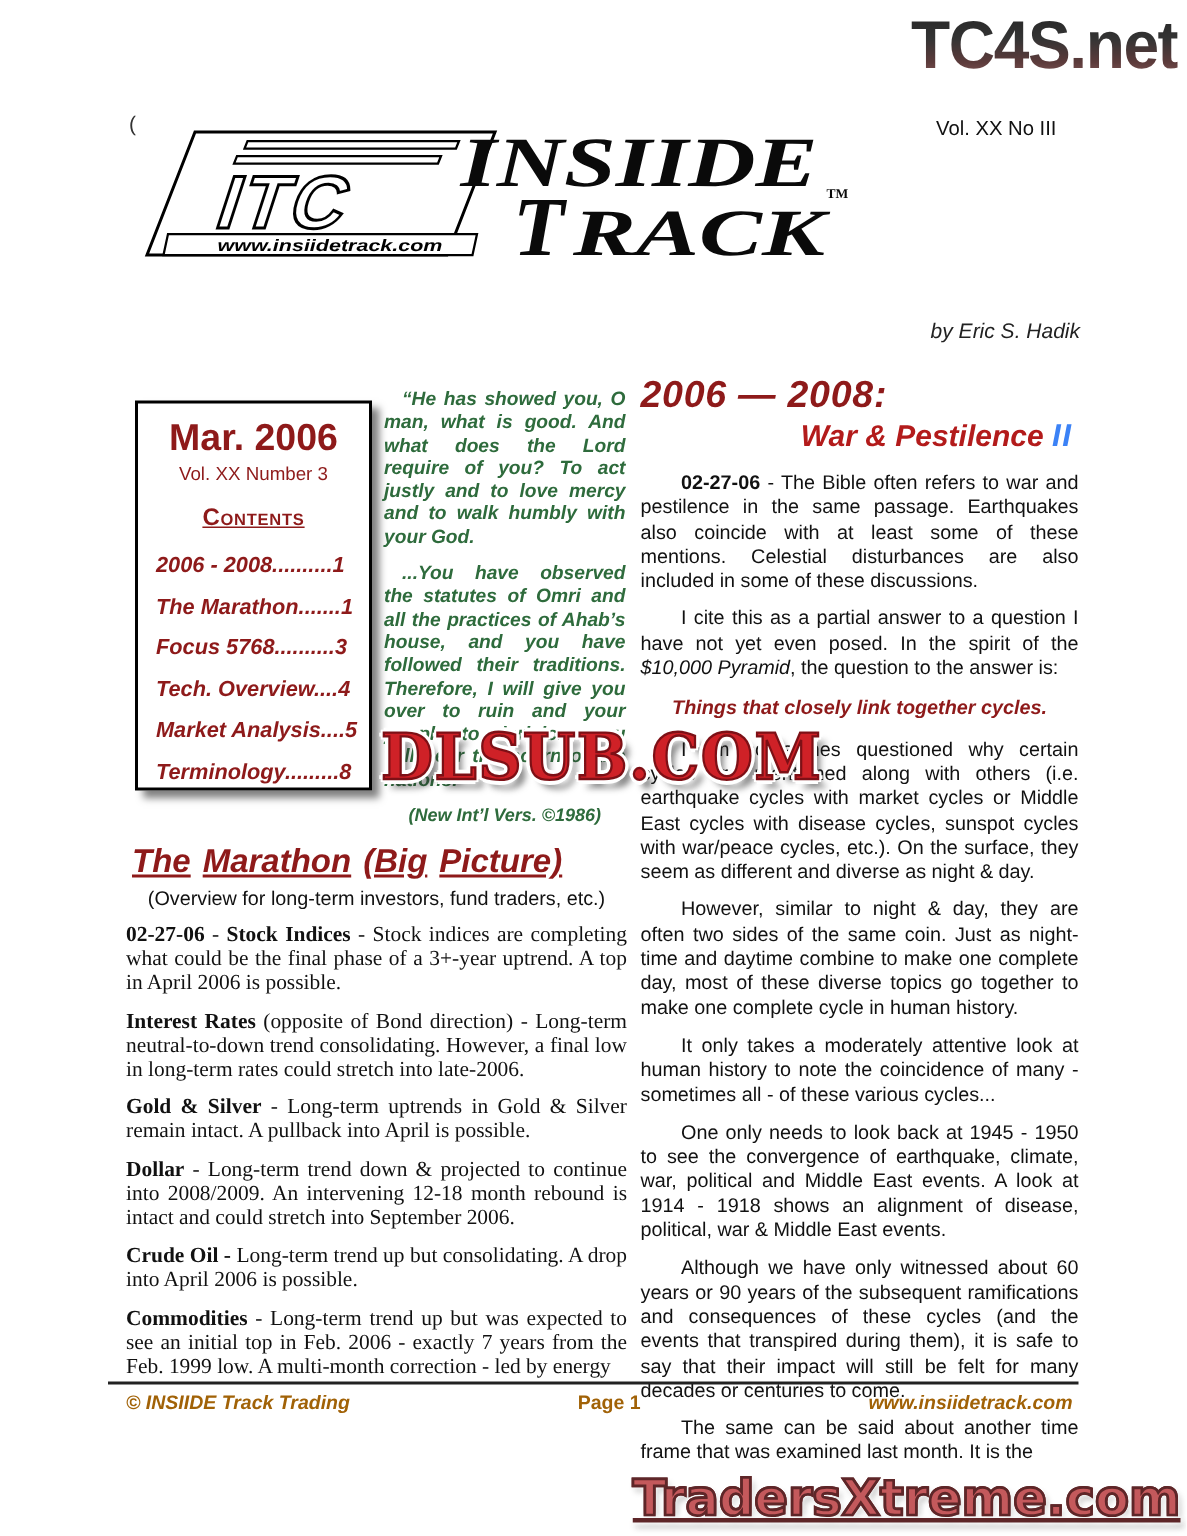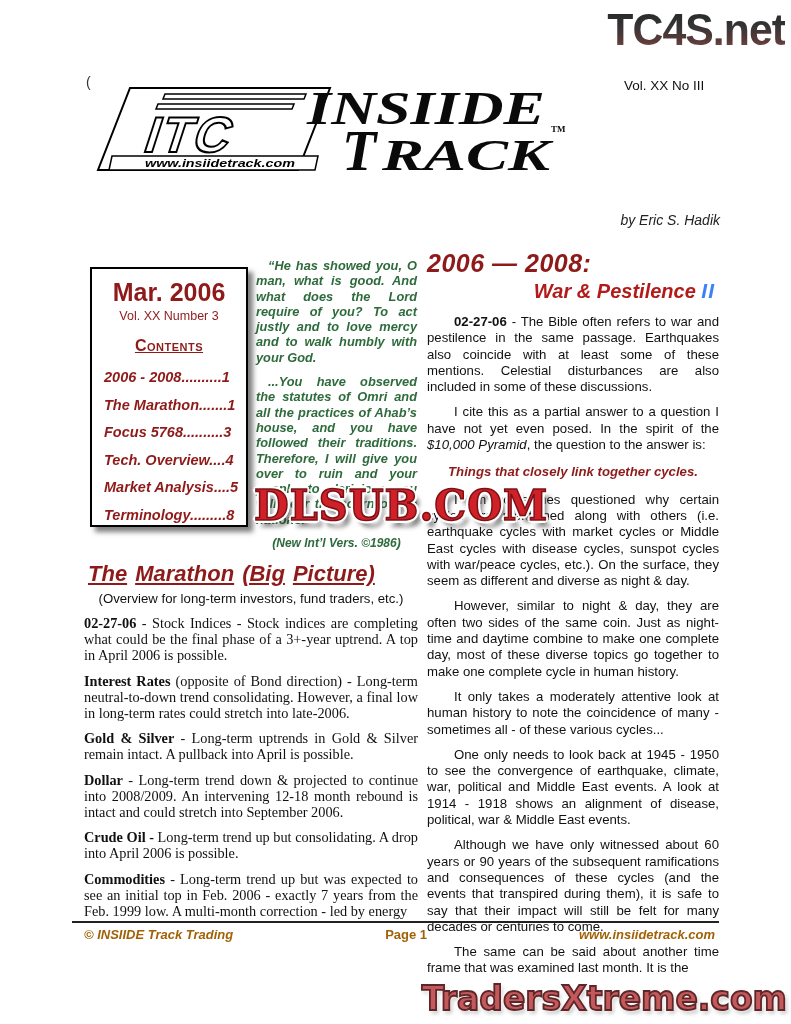--- a/index.html
+++ b/index.html
@@ -67,21 +67,21 @@
 
   
   .dlsub{position:absolute;left:254px;top:480px;font-family:"DejaVu Serif",serif;font-size:40px;
          font-weight:bold;letter-spacing:1px;color:#cf2127;-webkit-text-stroke:1.5px #7d1016;
          text-shadow:3px 0 0 #fff,-3px 0 0 #fff,0 3px 0 #fff,0 -3px 0 #fff,
                      2px 2px 0 #fff,-2px 2px 0 #fff,2px -2px 0 #fff,-2px -2px 0 #fff,
                      5px 6px 4px rgba(40,40,40,.55);
          transform:scaleY(1.06);transform-origin:left top;}
   .tradersx{position:absolute;right:4px;top:979px;font-family:"DejaVu Sans",sans-serif;font-size:33px;
          font-weight:bold;color:#c4595c;-webkit-text-stroke:1.8px #5e2628;
-         text-shadow:0 0 3px #fff,0 0 5px #fff,0 0 7px #fff,2px 3px 4px rgba(0,0,0,.35);}
+         text-shadow:0 0 3px #fff,0 0 5px #fff,0 0 7px #fff,2px 3px 4px rgba(0,0,0,.35);text-decoration:underline;}
 </style>
 </head>
 <body>
 
 <div class="page">
 
   <div class="tc4s">TC4S.net</div>
   <div class="paren">(</div>
   <div class="volline">Vol. XX  No III</div>
 
@@ -141,21 +141,21 @@
         <div><span>One only needs to look back at 1945 - 1950 to see the convergence of earthquake, climate, war, political and Middle East events.  A look at 1914 - 1918 shows an alignment of disease, political, war &amp; Middle East events.</span></div>
         <div><span>Although we have only witnessed about 60 years or 90 years of the subsequent ramifications and consequences of these cycles (and the events that transpired during them), it is safe to say that their impact will still be felt for many decades or centuries to come.</span></div>
         <div><span>The same can be said about another time frame that was examined last month.  It is the</span></div>
       </div>
   </div>
 
   <div class="marathon">
     <div class="mar-title"><span>The</span><span>Marathon</span><span>(Big</span><span>Picture)</span></div>
     <div class="mar-sub">(Overview for long-term investors, fund traders, etc.)</div>
     <div class="mar-items">
-        <div><span style="font-weight: bold;">02-27-06</span><span> - </span><span style="font-weight: normal;">Stock Indices</span><span> - Stock indices are completing what could be the final phase of a 3+-year uptrend.  A top in April 2006 is possible.</span></div>
+        <div><span style="font-weight: bold;">02-27-06</span><span> - </span><span style="font-weight: bold;">Stock Indices</span><span> - Stock indices are completing what could be the final phase of a 3+-year uptrend.  A top in April 2006 is possible.</span></div>
         <div><span style="font-weight: bold;">Interest Rates</span><span> (opposite of Bond direction) - Long-term neutral-to-down trend consolidating.  However, a final low in long-term rates could stretch into late-2006.</span></div>
         <div><span style="font-weight: bold;">Gold &amp; Silver</span><span> - Long-term uptrends in Gold &amp; Silver remain intact.  A pullback into April is possible.</span></div>
         <div><span style="font-weight: bold;">Dollar</span><span> - Long-term trend down &amp; projected to continue into 2008/2009.  An intervening 12-18 month rebound is intact and could stretch into September 2006.</span></div>
         <div><span style="font-weight: bold;">Crude Oil -</span><span> Long-term trend up but consolidating.  A drop into April 2006 is possible.</span></div>
         <div><span style="font-weight: bold;">Commodities</span><span> - Long-term trend up but was expected to see an initial top in Feb. 2006 - exactly 7 years from the Feb. 1999 low. A multi-month correction - led by energy</span></div>
       </div>
   </div>
 
   <div class="footer-rule"></div>
   <div class="footer">

